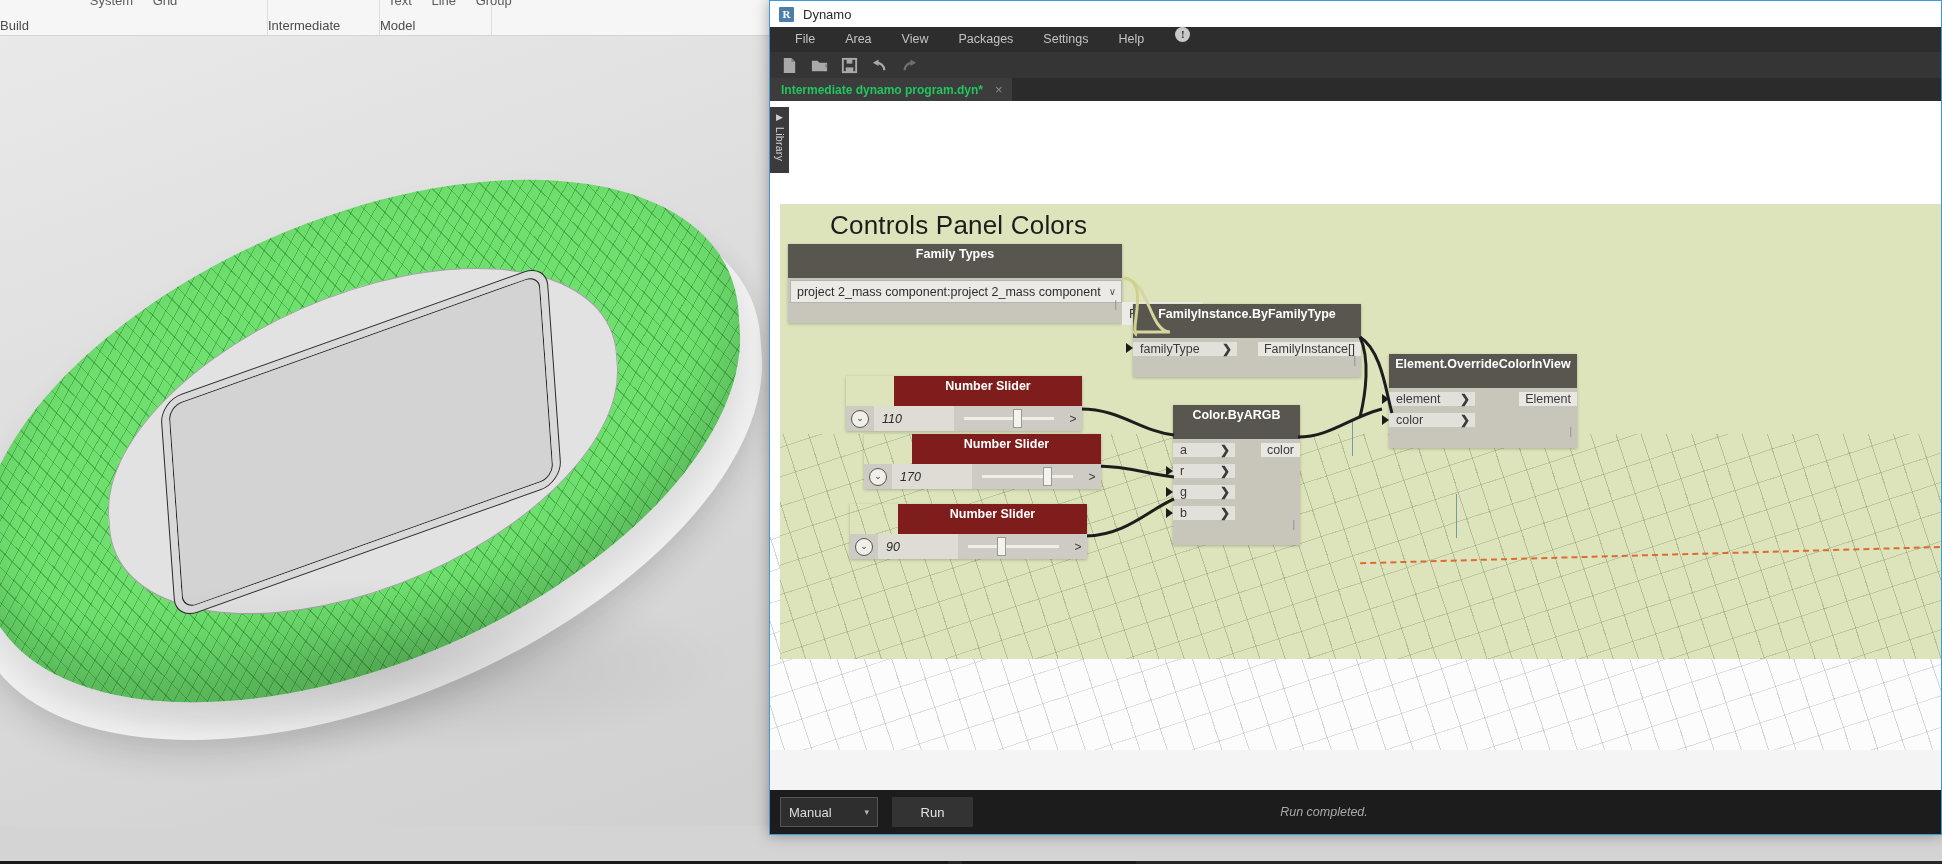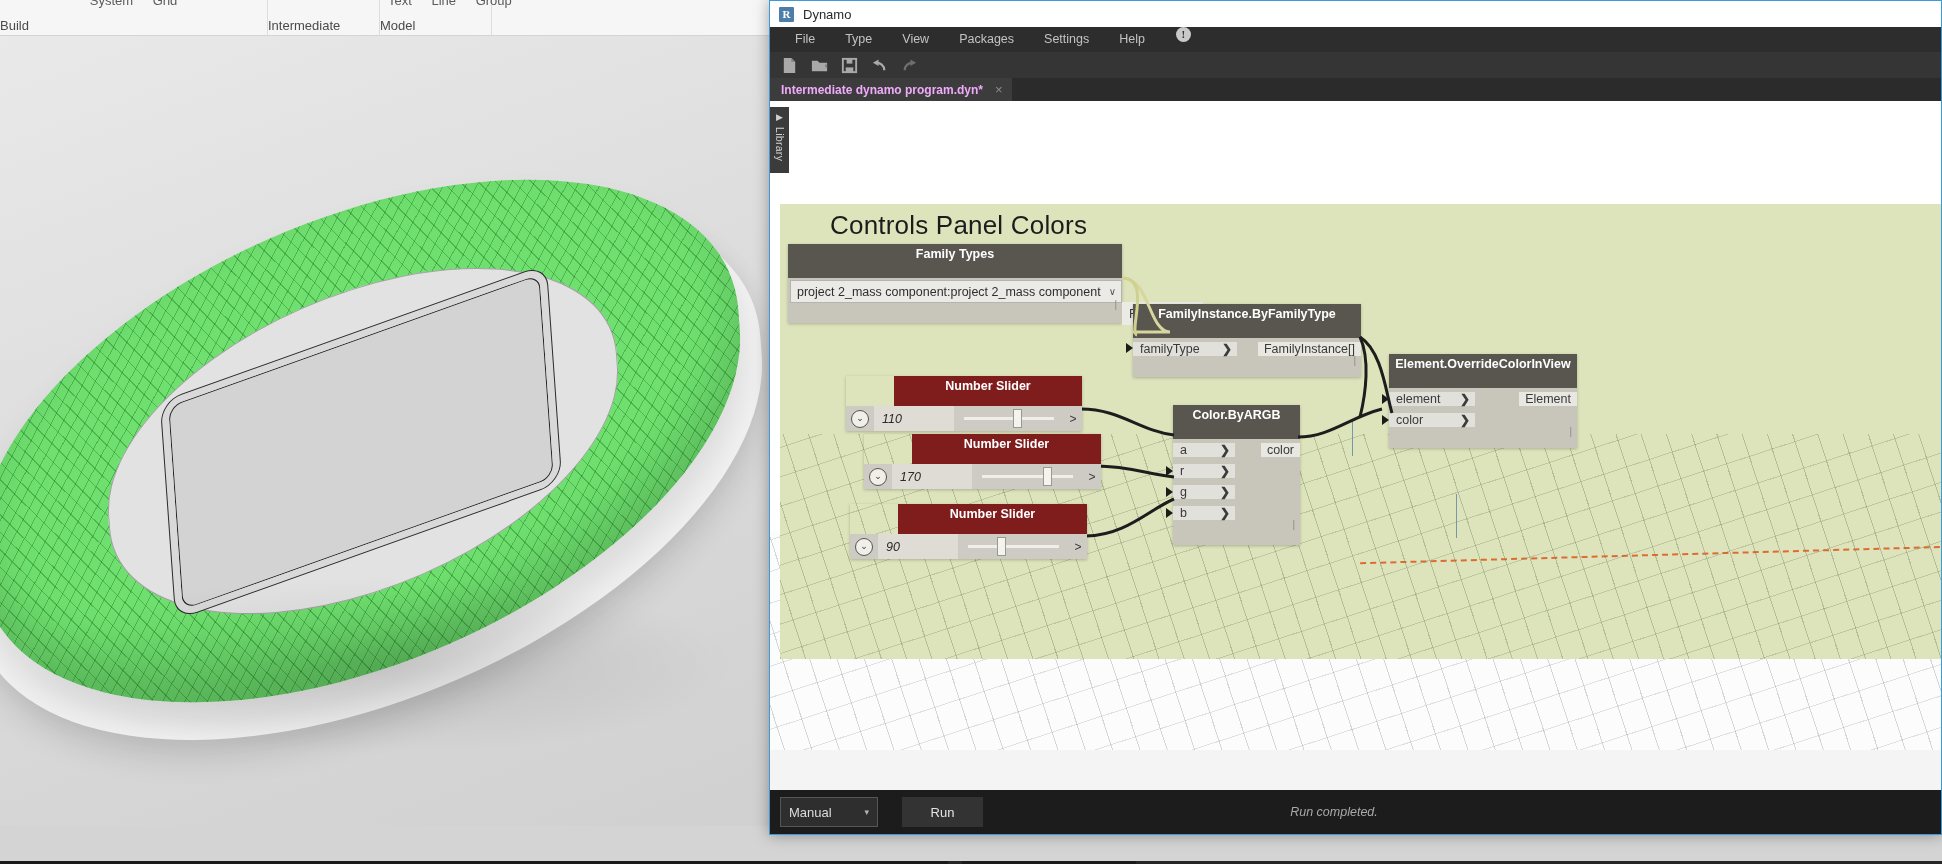--- a/index.html
+++ b/index.html
@@ -103,21 +103,21 @@
                       text-align: center; line-height: 15px; font-family: "Liberation Serif", serif; }
 
   .dyn-toolbar { height: 26px; background: #353535; display: flex; align-items: center;
                  padding-left: 10px; gap: 11px; flex: 0 0 26px; }
   .tb-icon { width: 19px; height: 19px; display: block; }
 
   .dyn-tabbar { height: 23px; background: #3c3c3c; display: flex; align-items: stretch;
                 flex: 0 0 23px; }
   .dyn-tab { background: #3c3c3c; display: flex; align-items: center; padding: 0 9px 0 11px;
              gap: 12px; }
-  .dyn-tab-label { font-size: 12px; color: #f0abfc; font-weight: bold; white-space: nowrap; }
+  .dyn-tab-label { font-size: 12px; color: #22c55e; font-weight: bold; white-space: nowrap; }
   .dyn-tab-close { font-size: 13px; color: #8c8c8c; }
   .dyn-tab-rest { flex: 1; background: #2b2b2b; }
 
   .dyn-body { position: relative; flex: 1; background: #ffffff; overflow: hidden; }
 
   
   .library-tab { position: absolute; left: 0; top: 6px; width: 19px; height: 66px;
                  background: #3b3b3b; display: flex; flex-direction: column;
                  align-items: center; padding-top: 5px; z-index: 30; }
   .library-arrow { font-size: 9px; color: #cfcfcf; line-height: 10px; }
@@ -202,21 +202,21 @@
   .slider-rail { height: 3px; width: 100%; background: #efeee9; }
   .slider-knob { position: absolute; top: 3px; width: 9px; height: 19px; background: #f4f3ee;
                  border: 1px solid #9b9892; }
   .slider-arrow { width: 18px; text-align: center; font-size: 12px; color: #3a3a3a; }
 
   
   .wires { position: absolute; inset: 0; z-index: 11; pointer-events: none; }
 
   
   .dyn-runbar { height: 44px; background: #1c1c1c; display: flex; align-items: center;
-                padding: 0 10px; flex: 0 0 44px; gap: 24px; }
+                padding: 0 10px; flex: 0 0 44px; gap: 14px; }
   .run-mode { width: 98px; height: 30px; background: #2e2e2e; border: 1px solid #555;
               display: flex; align-items: center; justify-content: space-between;
               padding: 0 8px; color: #dcdcdc; font-size: 13px; }
   .run-mode-caret { font-size: 9px; color: #b5b5b5; }
   .run-button { width: 81px; height: 30px; background: #333333; color: #e4e4e4;
                 font-size: 13px; display: flex; align-items: center; justify-content: center; }
   .run-status { flex: 1; text-align: center; color: #a9a9a9; font-size: 12.5px;
                 font-style: italic; padding-right: 270px; }
 
   
@@ -270,21 +270,21 @@
 
 <div id="dynamo-window">
 
   <div class="dyn-titlebar">
     <div class="dyn-logo">R</div>
     <div class="dyn-title-text">Dynamo</div>
   </div>
 
   <div class="dyn-menubar">
     <div class="dyn-menu-item">File</div>
-    <div class="dyn-menu-item">Type</div>
+    <div class="dyn-menu-item">Area</div>
     <div class="dyn-menu-item">View</div>
     <div class="dyn-menu-item">Packages</div>
     <div class="dyn-menu-item">Settings</div>
     <div class="dyn-menu-item">Help</div>
     <div class="dyn-warning-icon">!</div>
   </div>
 
   <div class="dyn-toolbar">
     <svg class="tb-icon" viewBox="0 0 20 20">
       <path d="M4 2h8l4 4v12H4z" fill="#a9a9a9"></path>

